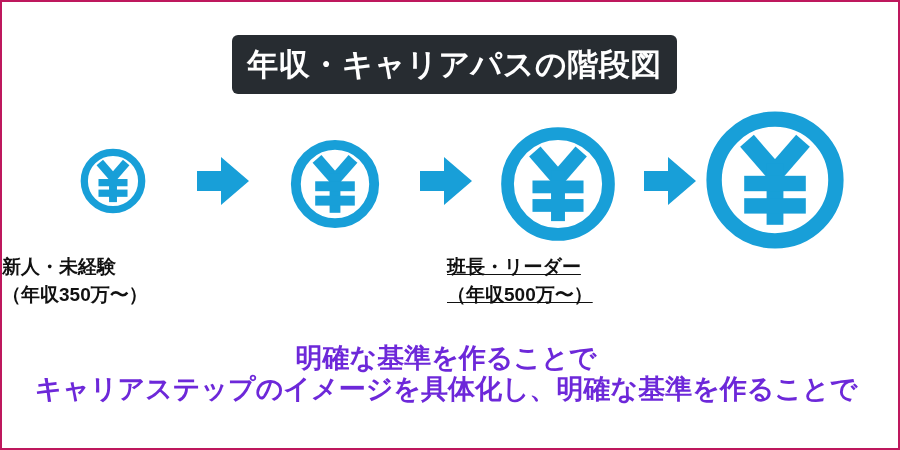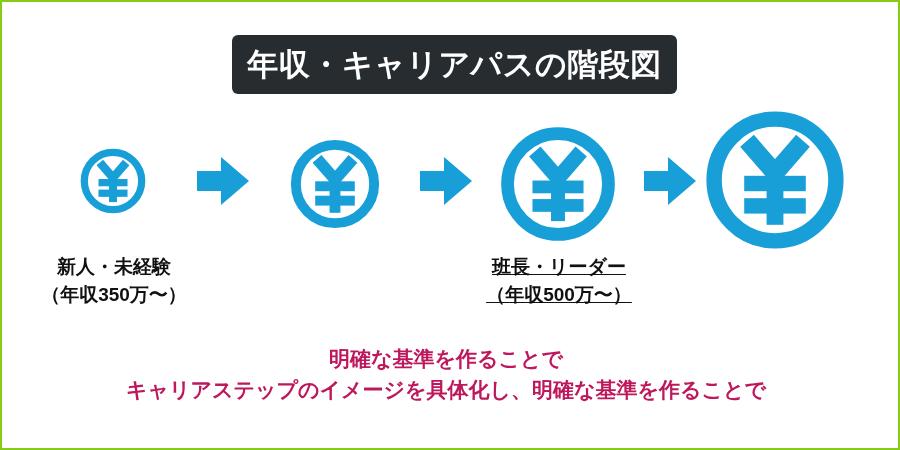--- a/index.html
+++ b/index.html
@@ -1,20 +1,20 @@
 <!DOCTYPE html>
 <html><head>
 <meta charset="utf-8">
 <style>
   html,body{margin:0;padding:0;background:#ffffff;}
   .canvas{
     position:relative;
     width:900px;height:450px;
     background:#ffffff;
-    border:2px solid #84cc16;
+    border:2px solid #be185d;
     box-sizing:border-box;
     overflow:hidden;
     font-family:"Liberation Sans","DejaVu Sans",sans-serif;
     font-weight:bold;
   }
   .title-bar{
     position:absolute;left:230px;top:33px;width:445px;height:59px;
     background:#272c31;border-radius:6px;
     display:flex;align-items:center;justify-content:center;
   }
@@ -27,31 +27,31 @@
   .c2{left:288px;top:137px;width:90px;height:90px;}
   .c3{left:498px;top:124px;width:116px;height:116px;}
   .c4{left:703px;top:108px;width:140px;height:140px;}
   .arrow{position:absolute;width:52px;height:48px;color:#189fd8;}
   .arrow svg{display:block;width:100%;height:100%;}
   .a1{left:195px;top:155px;}
   .a2{left:418px;top:155px;}
   .a3{left:642px;top:155px;}
   .step-label{
     position:absolute;top:251px;width:224px;
-    text-align:center;color:#111111;
+    color:#111111;
     font-size:19px;line-height:28px;white-space:nowrap;
   }
   .l1{left:0px;}
   .l2{left:221px;}
   .l3{left:445px;text-decoration:underline;}
   .l4{left:668px;}
   .note{
     position:absolute;left:0;right:8px;top:341px;
-    text-align:center;color:#be185d;
-    font-size:21px;line-height:31px;
+    text-align:center;color:#6d28d9;
+    font-size:27px;line-height:31px;
   }
 </style>
 </head>
 <body>
 
 <svg width="0" height="0" style="position:absolute">
   <defs>
     <g id="yen-coin">
       <circle cx="50" cy="50" r="43.5" fill="none" stroke="currentColor" stroke-width="11"></circle>
       <line x1="30" y1="22" x2="50" y2="45" stroke="currentColor" stroke-width="13"></line>

